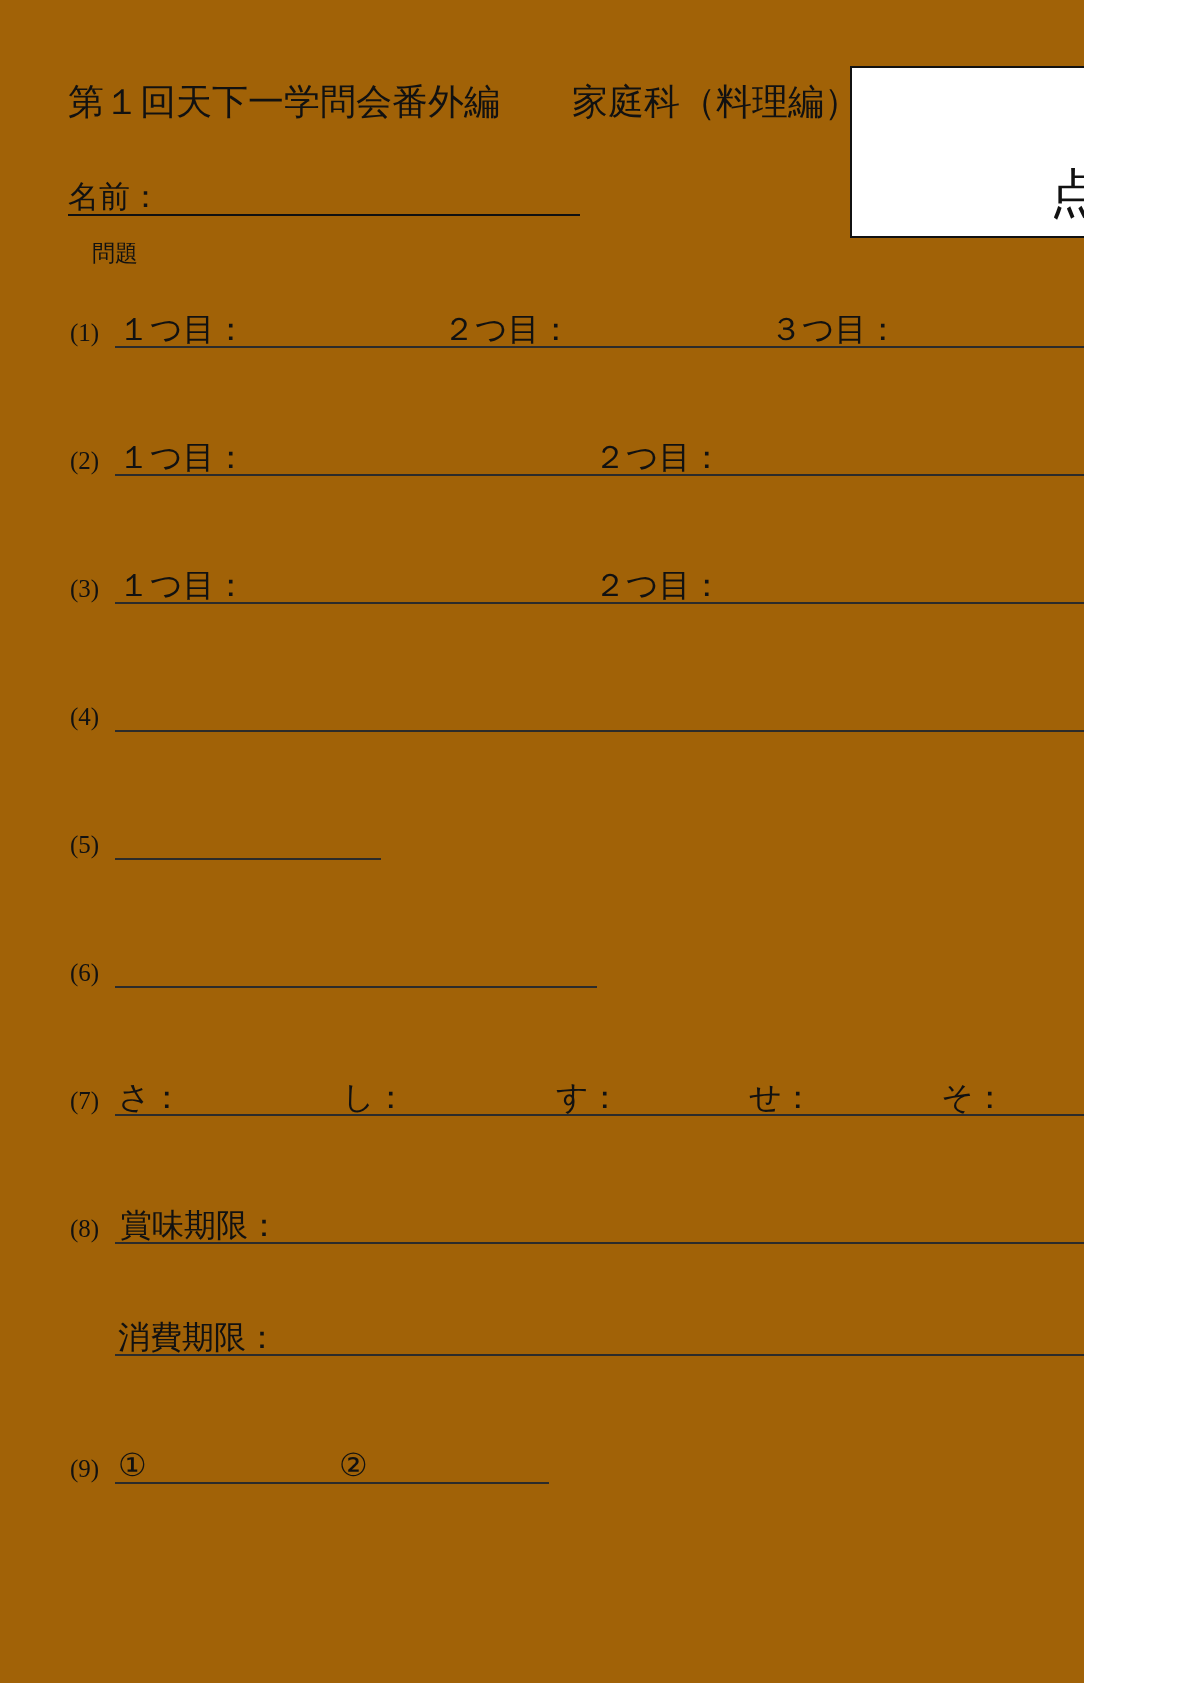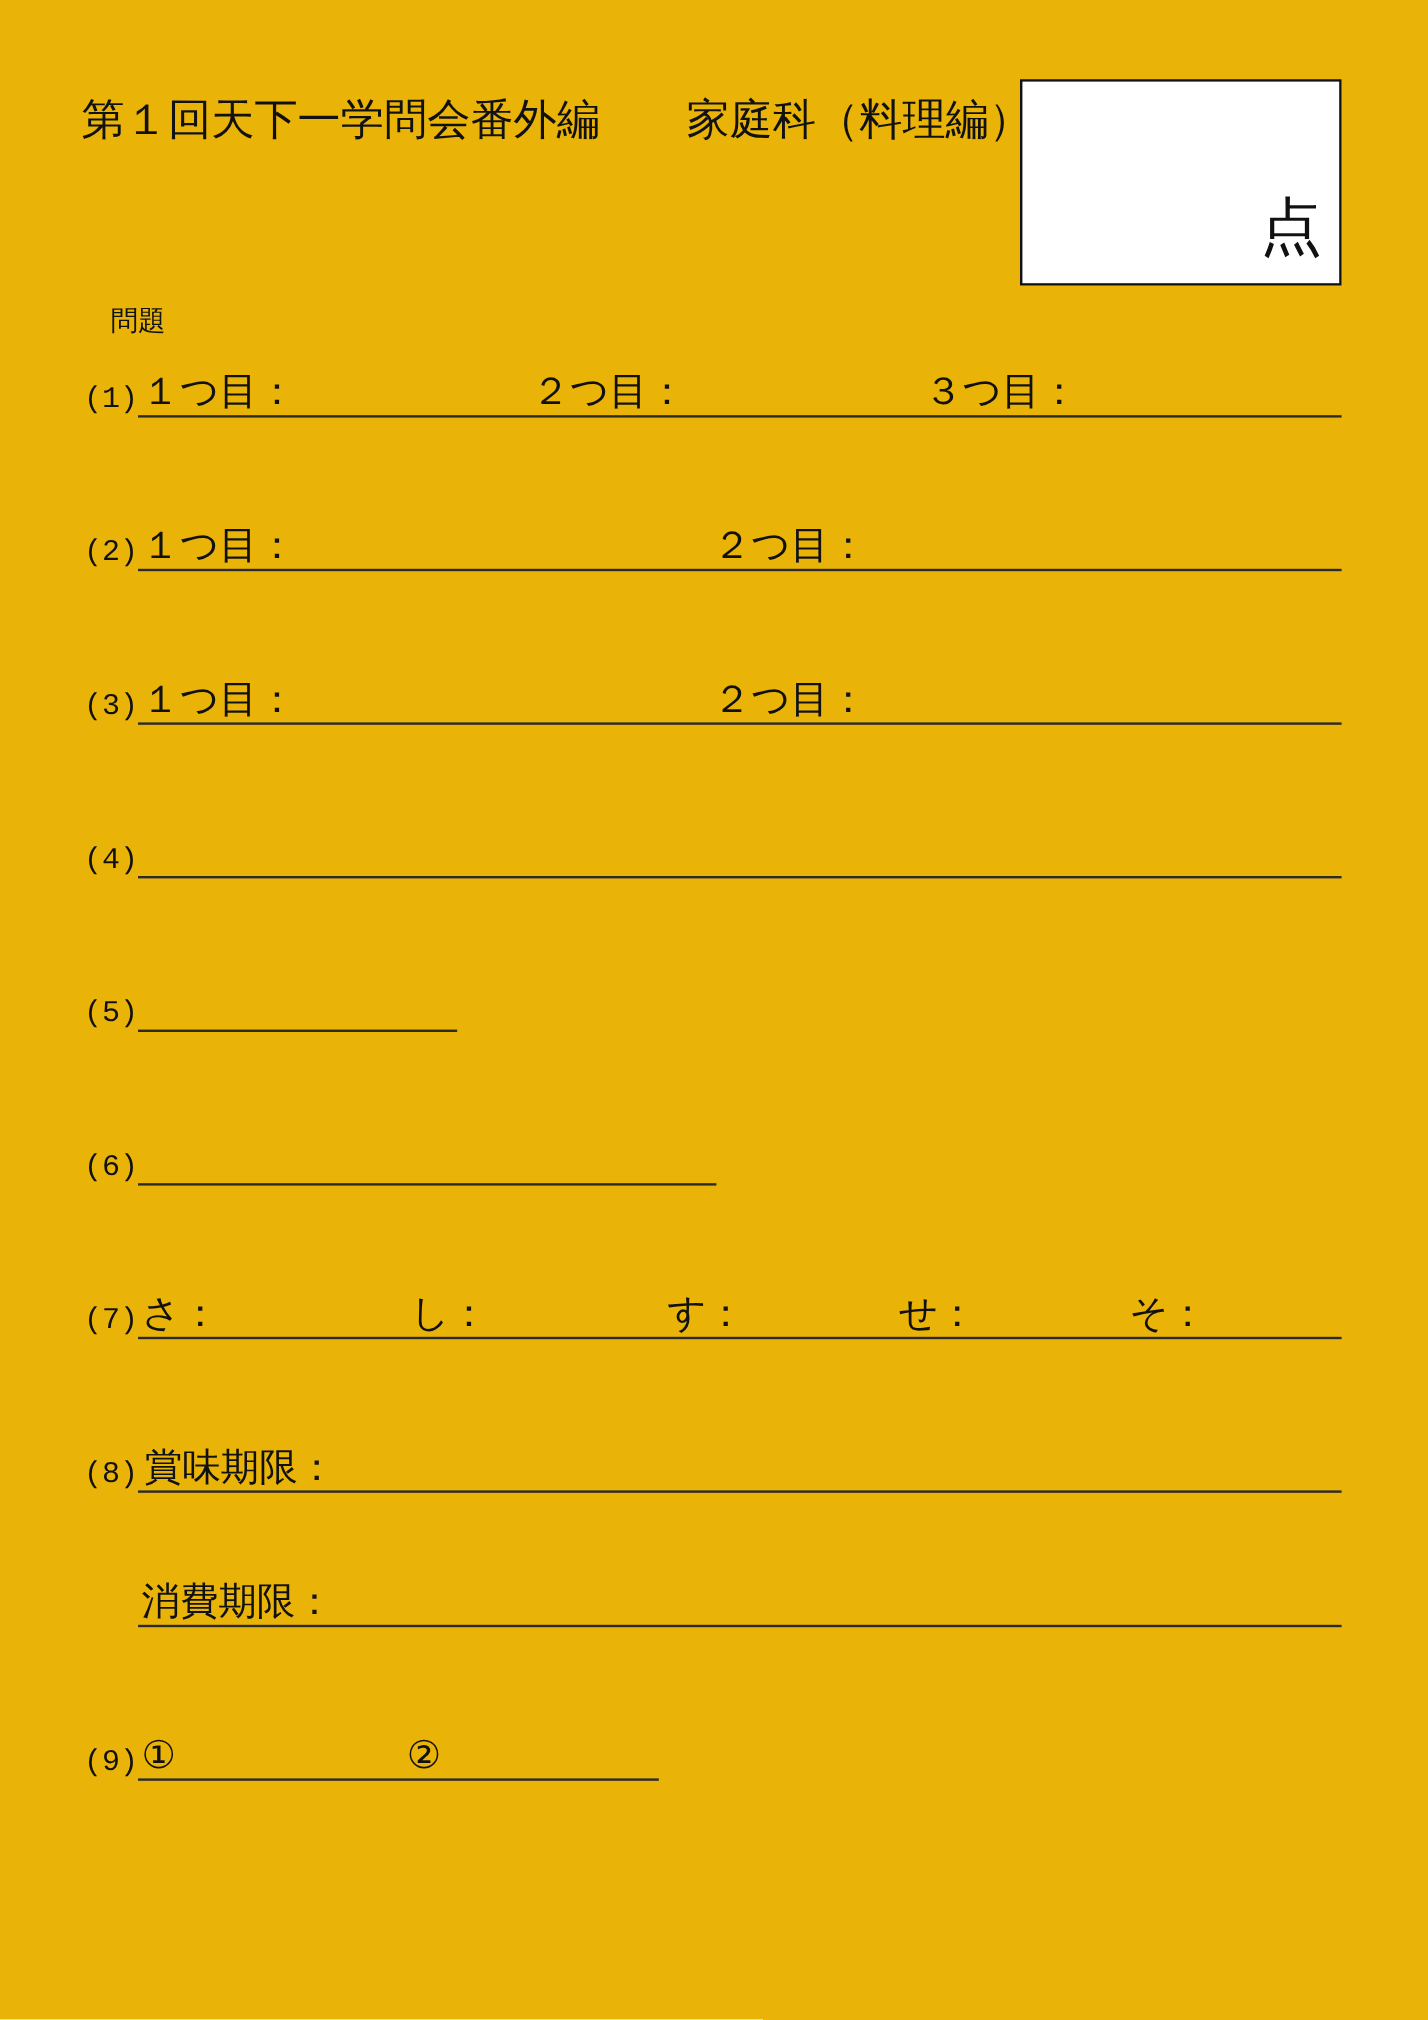--- a/index.html
+++ b/index.html
@@ -2,24 +2,24 @@
 <html><head>
 <meta charset="utf-8">
 <style>
   html, body {
     margin: 0;
     padding: 0;
     background: #ffffff;
   }
   .page {
     position: relative;
-    width: 1190px;
+    width: 1084px;
     height: 1683px;
-    background: #eab308;
-    font-family: Liberation Mono, monospace;
+    background: #a16207;
+    font-family: Liberation Serif, serif;
     color: #111111;
     overflow: hidden;
   }
   .title {
     position: absolute;
     left: 68px;
     top: 80px;
     font-size: 36px;
     line-height: 1.25;
     font-weight: 400;
@@ -53,21 +53,21 @@
   .name-label {
     position: absolute;
     left: 0;
     bottom: 2px;
     font-size: 31px;
     line-height: 1;
   }
   .section-heading {
     position: absolute;
     left: 92px;
-    top: 256px;
+    top: 240px;
     font-size: 23px;
     line-height: 1.2;
   }
   .q-row {
     position: absolute;
     left: 0;
     width: 1190px;
     height: 38px;
   }
   .q-num {
@@ -106,20 +106,23 @@
 <body>
 
 <div class="page">
 
   <div class="title">第１回天下一学問会番外編　　家庭科（料理編）</div>
 
   <div class="score-box">
     <span class="score-unit">点</span>
   </div>
 
+  <div class="name-row">
+    <span class="name-label">名前：</span>
+  </div>
 
   <div class="section-heading">問題</div>
 
   <div class="q-row r1">
     <span class="q-num">(1)</span>
     <span class="q-label" style="left:118px">１つ目：</span>
     <span class="q-label" style="left:443px">２つ目：</span>
     <span class="q-label" style="left:770px">３つ目：</span>
     <div class="a-line" style="left:115px;width:1003px"></div>
   </div>

